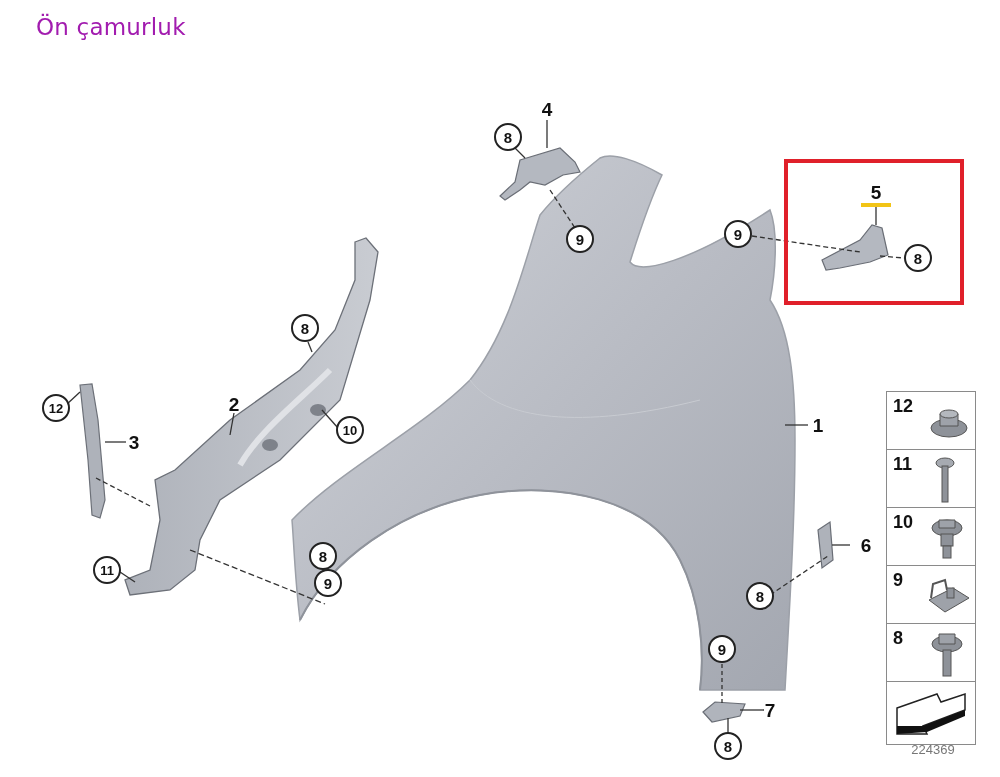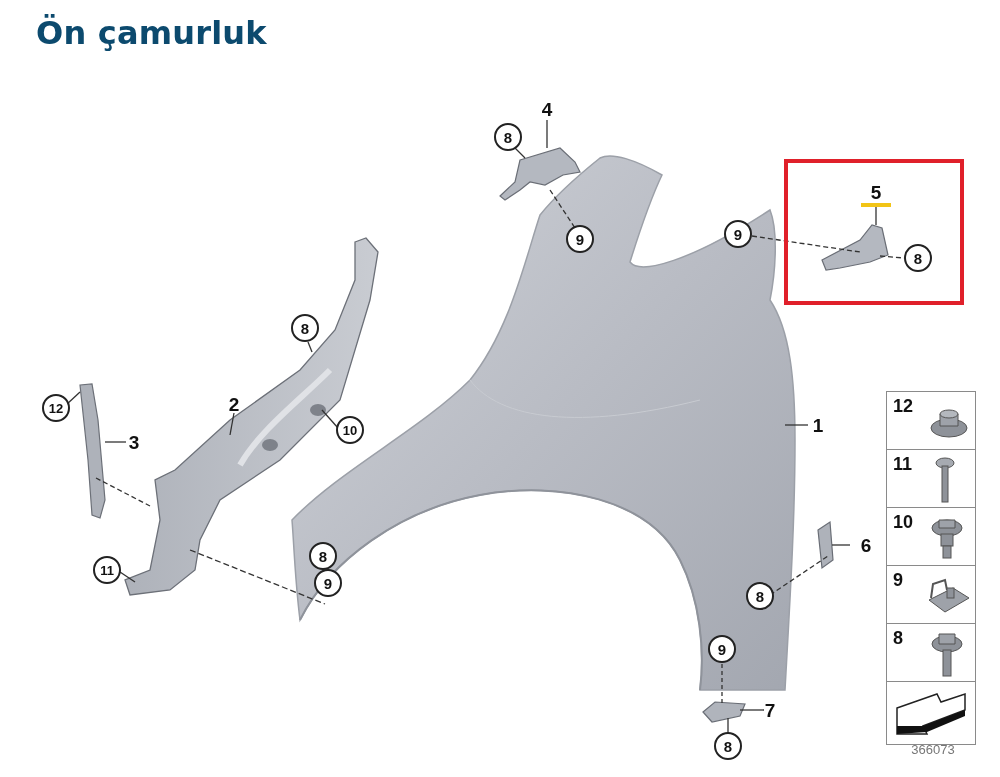--- a/index.html
+++ b/index.html
@@ -1,17 +1,17 @@
 <!DOCTYPE html>
 <html><head>
 <meta charset="utf-8">
 <style>
   html, body { margin:0; padding:0; background:#ffffff; }
   body { width:1000px; height:777px; position:relative; overflow:hidden; font-family:"DejaVu Sans", sans-serif; }
-  .title { position:absolute; left:36px; top:14px; font-size:32px; color:#0c4a6e; font-weight:bold; letter-spacing:0.2px; }
+  .title { position:absolute; left:36px; top:14px; font-size:23px; color:#a21caf; font-weight:normal; letter-spacing:0.2px; }
   .diagram { position:absolute; left:0; top:0; width:1000px; height:777px; }
   .callout { position:absolute; width:28px; height:28px; margin-left:-14px; margin-top:-14px; border:2px solid #222; border-radius:50%; background:#fff; box-sizing:border-box; display:flex; align-items:center; justify-content:center; font-family:"Liberation Sans", sans-serif; font-weight:bold; font-size:15px; color:#111; }
   .partnum { position:absolute; font-family:"Liberation Sans", sans-serif; font-weight:bold; font-size:19px; color:#111; transform:translate(-50%,-50%); }
   .highlight-box { position:absolute; left:784px; top:159px; width:180px; height:146px; border:4px solid #e0202a; box-sizing:border-box; }
   .yellow-bar { position:absolute; left:861px; top:203px; width:30px; height:4px; background:#f2c416; }
   .legend { position:absolute; left:886px; top:391px; width:88px; border:1px solid #8a8a8a; background:#fff; }
   .legend-cell { height:57px; border-bottom:1px solid #8a8a8a; position:relative; }
   .legend-cell:last-child { border-bottom:none; height:62px; }
   .legend-num { position:absolute; left:6px; top:4px; font-family:"Liberation Sans", sans-serif; font-weight:bold; font-size:18px; color:#111; }
   .legend-icon { position:absolute; left:36px; top:4px; width:48px; height:50px; }
@@ -158,13 +158,13 @@
       <rect x="20" y="22" width="8" height="26" fill="#8e9299" stroke="#555" stroke-width="1"></rect>
     </svg>
   </div>
   <div class="legend-cell">
     <svg style="position:absolute;left:6px;top:6px;width:76px;height:50px;" viewBox="0 0 76 50">
       <path d="M4,20 L44,6 L48,14 L72,6 L72,22 L30,38 L34,46 L4,46 Z" fill="#fff" stroke="#222" stroke-width="1.5"></path>
       <path d="M4,38 L30,38 L72,22 L72,28 L34,44 L4,46 Z" fill="#111"></path>
     </svg>
   </div>
 </div>
-<div class="ref-num">366073</div>
+<div class="ref-num">224369</div>
 
 </body></html>

